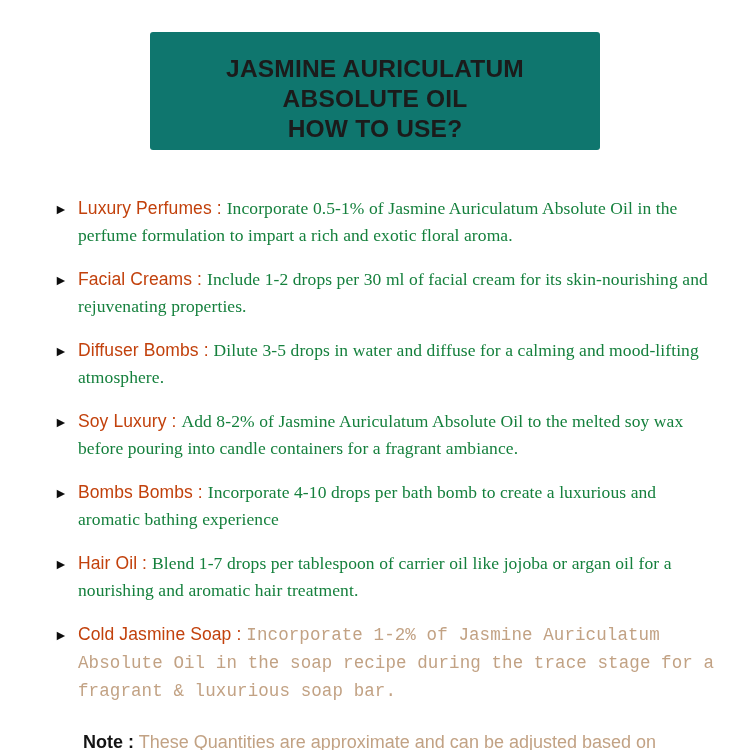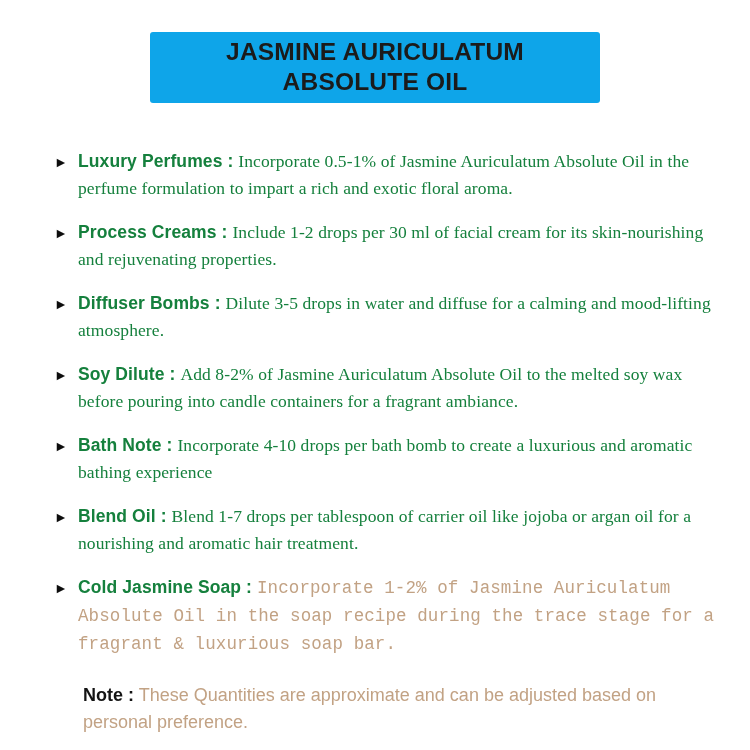--- a/index.html
+++ b/index.html
@@ -6,23 +6,23 @@
   html, body { width: 750px; height: 750px; }
   body {
     background: #ffffff;
     font-family: "Liberation Sans", sans-serif;
     color: #1b1b1b;
     overflow: hidden;
   }
   .banner {
     width: 450px;
     margin: 32px auto 0 auto;
-    background: #0ea5e9;
+    background: #0f766e;
     border-radius: 3px;
-    padding: 5px 8px 6px 8px;
+    padding: 22px 8px 6px 8px;
     text-align: center;
   }
   .banner .title-line {
     font-size: 24.5px;
     line-height: 30px;
     font-weight: 700;
     letter-spacing: 0.2px;
     color: #1b1b1b;
   }
   .list {
@@ -40,88 +40,89 @@
     color: #0d0d0d;
     padding-top: 1px;
   }
   .item-text {
     flex: 1;
     font-size: 17.5px;
     line-height: 27px;
     letter-spacing: 0.1px;
   }
   .label {
-    font-weight: 700;
-    color: #15803d;
+    font-weight: 400;
+    color: #c2410c;
   }
   .desc[data-tone="gold"] { color: #15803d; font-family: Liberation Serif, serif; }
   .desc[data-tone="tan"]  { color: #c2a284; font-family: Liberation Mono, monospace; }
   .note {
     width: 584px;
     margin: 24px auto 0 auto;
     text-align: left;
     font-size: 18px;
     line-height: 27px;
   }
   .note .label { font-weight: 700; color: #141414; }
   .note .note-text { color: #c2a284; }
 </style>
 </head>
 <body>
 
 <div class="banner">
   <div class="title-line">JASMINE AURICULATUM ABSOLUTE OIL</div>
+  <div class="title-line">HOW TO USE?</div>
 </div>
 
 <div class="list">
 
   <div class="item">
     <span class="bullet">►</span>
     <div class="item-text">
       <span class="label">Luxury Perfumes :</span>
       <span class="desc" data-tone="gold">Incorporate 0.5-1% of Jasmine Auriculatum Absolute Oil in the perfume formulation to impart a rich and exotic floral aroma.</span>
     </div>
   </div>
 
   <div class="item">
     <span class="bullet">►</span>
     <div class="item-text">
-      <span class="label">Process Creams :</span>
+      <span class="label">Facial Creams :</span>
       <span class="desc" data-tone="gold">Include 1-2 drops per 30 ml of facial cream for its skin-nourishing and rejuvenating properties.</span>
     </div>
   </div>
 
   <div class="item">
     <span class="bullet">►</span>
     <div class="item-text">
       <span class="label">Diffuser Bombs :</span>
       <span class="desc" data-tone="gold">Dilute 3-5 drops in water and diffuse for a calming and mood-lifting atmosphere.</span>
     </div>
   </div>
 
   <div class="item">
     <span class="bullet">►</span>
     <div class="item-text">
-      <span class="label">Soy Dilute :</span>
+      <span class="label">Soy Luxury :</span>
       <span class="desc" data-tone="gold">Add 8-2% of Jasmine Auriculatum Absolute Oil to the melted soy wax before pouring into candle containers for a fragrant ambiance.</span>
     </div>
   </div>
 
   <div class="item">
     <span class="bullet">►</span>
     <div class="item-text">
-      <span class="label">Bath Note :</span>
+      <span class="label">Bombs Bombs :</span>
       <span class="desc" data-tone="gold">Incorporate 4-10 drops per bath bomb to create a luxurious and aromatic bathing experience</span>
     </div>
   </div>
 
   <div class="item">
     <span class="bullet">►</span>
     <div class="item-text">
-      <span class="label">Blend Oil :</span>
+      <span class="label">Hair Oil :</span>
       <span class="desc" data-tone="gold">Blend 1-7 drops per tablespoon of carrier oil like jojoba or argan oil for a nourishing and aromatic hair treatment.</span>
     </div>
   </div>
 
   <div class="item">
     <span class="bullet">►</span>
     <div class="item-text">
       <span class="label">Cold Jasmine Soap :</span>
       <span class="desc" data-tone="tan">Incorporate 1-2% of Jasmine Auriculatum Absolute Oil in the soap recipe during the trace stage for a fragrant &amp; luxurious soap bar.</span>
     </div>

